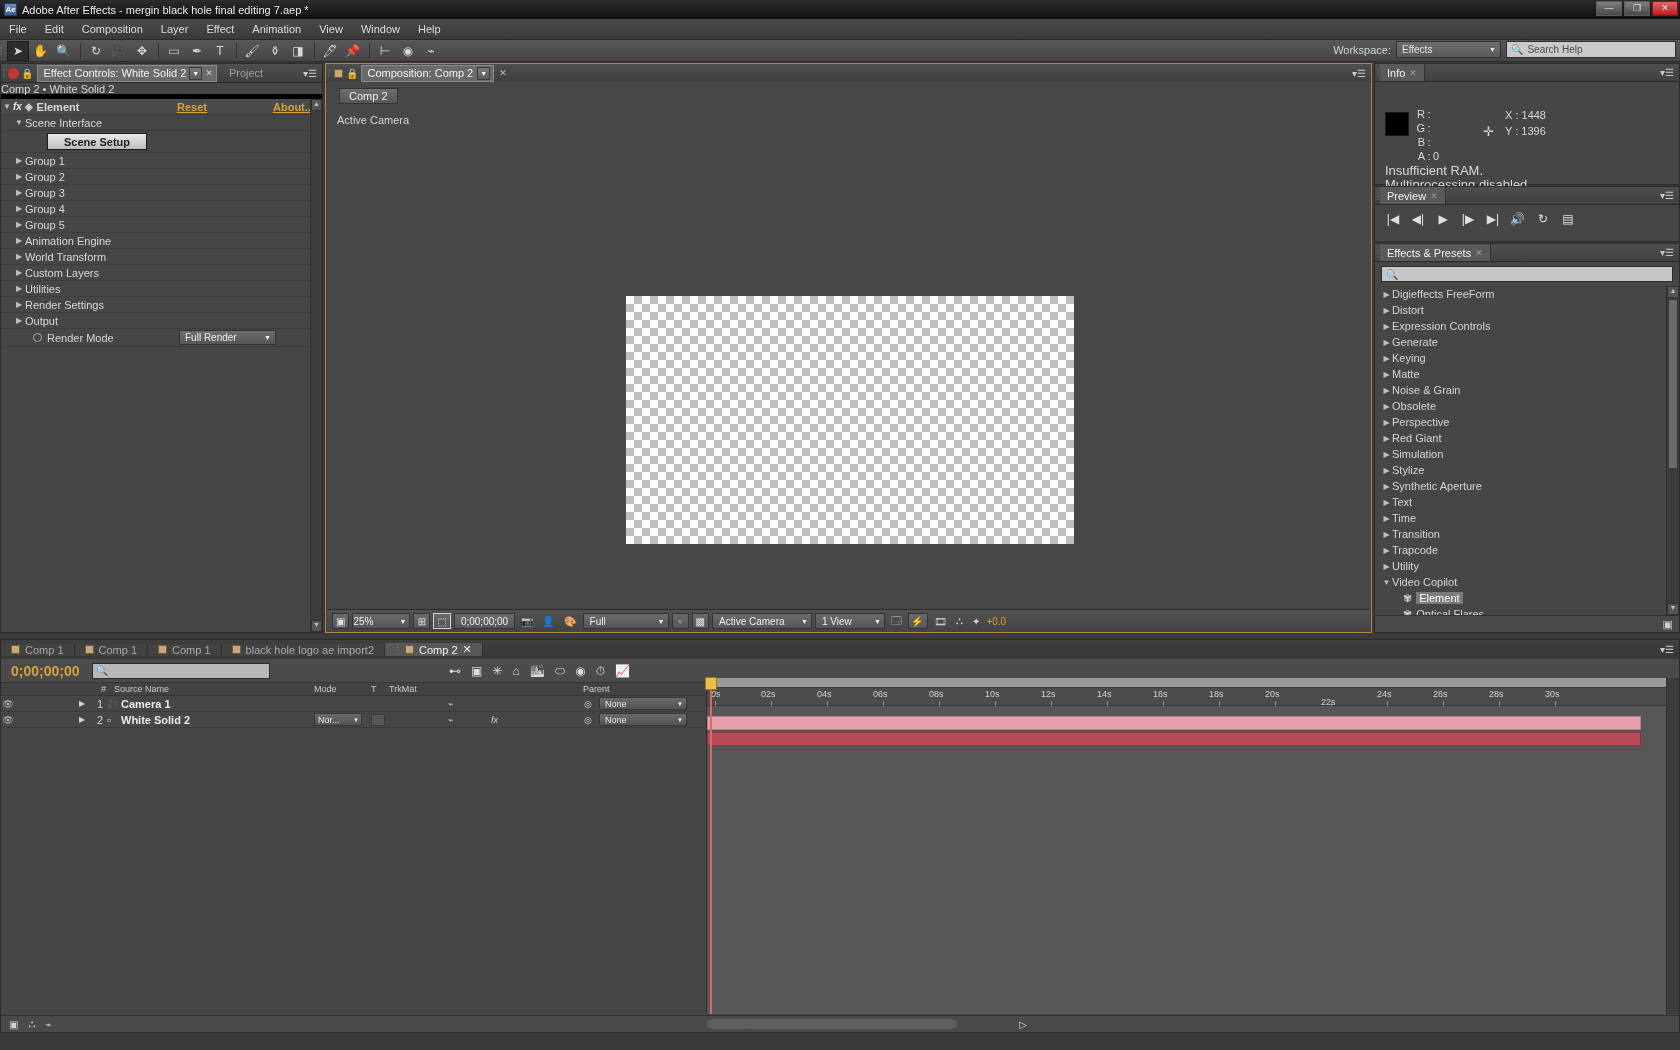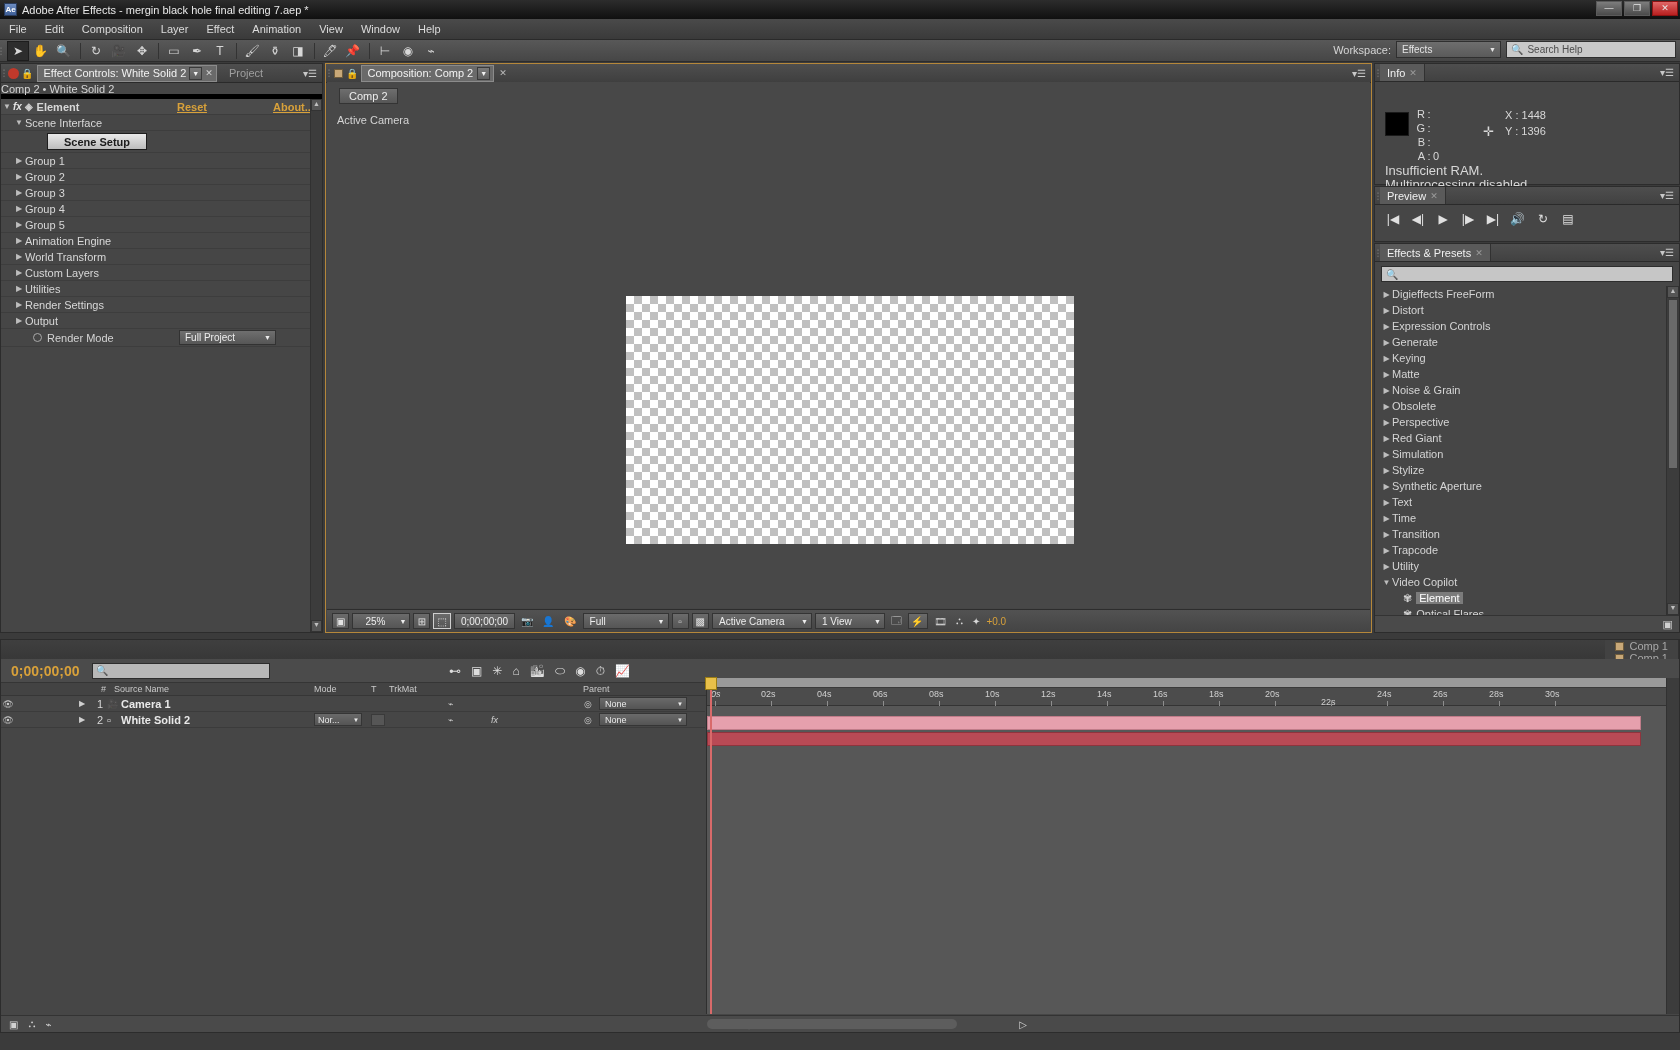--- a/index.html
+++ b/index.html
@@ -188,21 +188,21 @@
   .fx-item .tw { width:11px; }
   .fx-item.child { padding-left:28px; gap:4px;}
   .fx-item.sel .lbl { background:#7b7b7b; color:#fff; padding:0 3px; }
   .fx-scroll { position:absolute; right:0; top:42px; width:13px; bottom:17px; background:#3c3c3c; border-left:1px solid #313131;}
   .fx-thumb { position:absolute; left:1px; right:1px; top:13px; height:170px; background:#6a6a6a; border:1px solid #3a3a3a;}
   .fx-foot { position:absolute; left:0; right:0; bottom:0; height:17px; background:#4a4a4a; border-top:1px solid #333;
              display:flex; align-items:center; justify-content:flex-end; padding-right:6px;}
 
   
   #timeline { left:0; top:639px; width:1680px; height:394px; }
-  .tl-tabs { height:19px; background:linear-gradient(180deg,#3f3f3f,#383838); display:flex; align-items:flex-end;flex-direction:column; }
+  .tl-tabs { height:19px; background:linear-gradient(180deg,#3f3f3f,#383838); display:flex; align-items:center; }
   .tl-tab { display:flex;align-items:center;gap:5px;padding:0 10px; font-size:11px; color:#a8a8a8;
             background:#424242; border-right:1px solid #303030;}
   .tl-tab.sel { background:#575757; color:#f0f0f0; }
   .tl-head { height:24px; display:flex; align-items:center; background:#4b4b4b; border-bottom:1px solid #353535; position:relative;}
   .tl-time { color:#d8a13a; font-size:14px; font-weight:bold; margin-left:10px; font-family:"Liberation Sans",sans-serif;}
   .tl-search { margin-left:12px; width:178px; height:16px; background:#b8b8b8; border:1px solid #2d2d2d;
                display:flex; align-items:center; padding-left:4px; gap:4px; color:#555; font-size:10px;}
   .tl-switches { position:absolute; left:448px; display:flex; gap:10px; align-items:center; color:#ddd; font-size:12px;}
   .tl-colhead { height:13px; background:#434343; border-bottom:1px solid #363636; position:relative; font-size:9px; color:#c9c9c9;}
   .tl-colhead span { position:absolute; top:1px; }
@@ -369,21 +369,21 @@
       </div>
       <div class="ec-row">
         <span class="tw" style="margin-left:12px;">▶</span>
         <span>Output</span>
       </div>
 
       <div class="rm-row">
         <span class="stopwatch"></span>
         <span>Render Mode</span>
         <span class="rm-select">
-          <span>Full Project</span>
+          <span>Full Render</span>
           <span class="arr">▼</span>
         </span>
       </div>
     </div>
 
     <div class="ec-scroll">
       <div class="sb-btn">▲</div>
       <div style="position:absolute;bottom:0;left:0;right:0;" class="sb-btn">▼</div>
     </div>
   </div>
@@ -402,21 +402,21 @@
     </div>
 
     <div class="comp-canvas">
       <div class="comp-name-btn" style="top:6px;">Comp 2</div>
       <div class="active-cam-lbl" style="top:32px;">Active Camera</div>
       <div class="checker"></div>
     </div>
 
     <div class="comp-bottombar">
       <div class="cb-btn">▣</div>
-      <div class="cb-select" style="width:58px;padding-left:12px;">
+      <div class="cb-select" style="width:58px;padding-left:0;">
         <span>25%</span>
         <span class="arr">▼</span>
       </div>
       <div class="cb-btn">⊞</div>
       <div class="cb-btn" style="border-color:#cfcfcf;">⬚</div>
       <div class="cb-time">0;00;00;00</div>
       <div class="cb-plain">📷</div>
       <div class="cb-plain">👤</div>
       <div class="cb-plain">🎨</div>
       <div class="cb-select" style="width:86px;">

